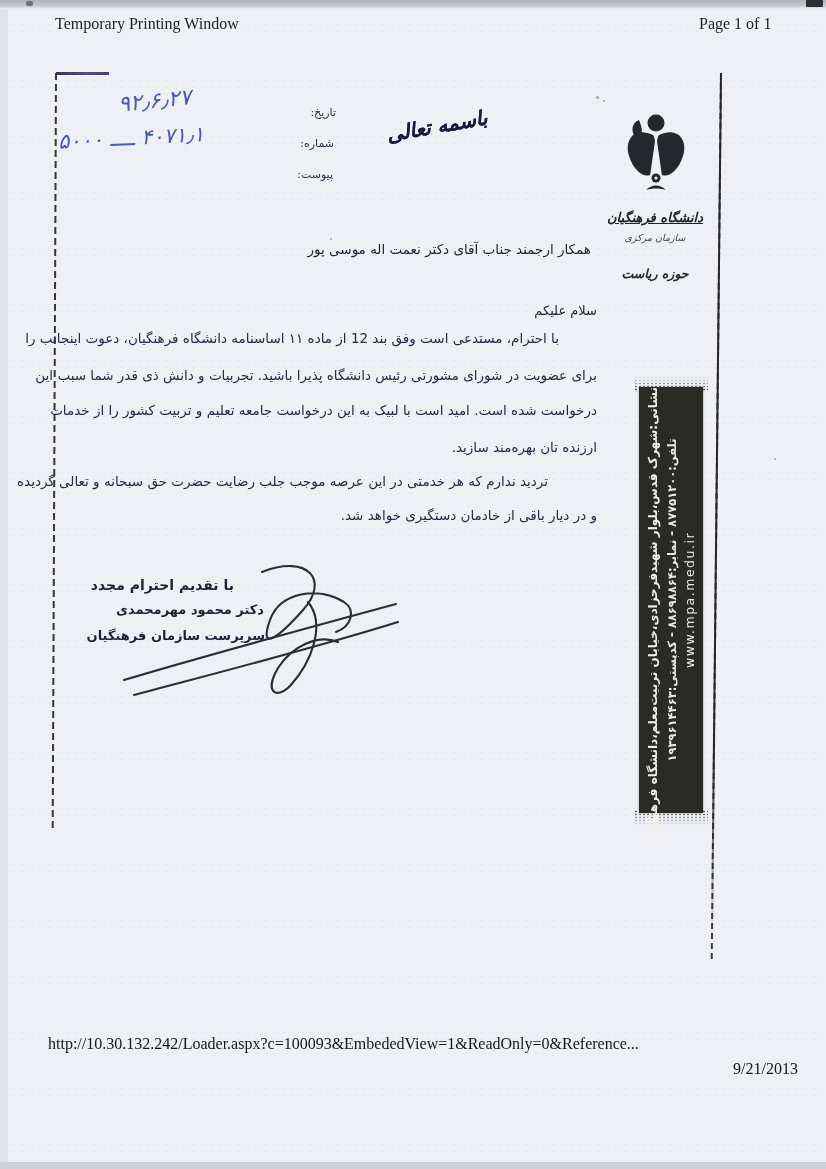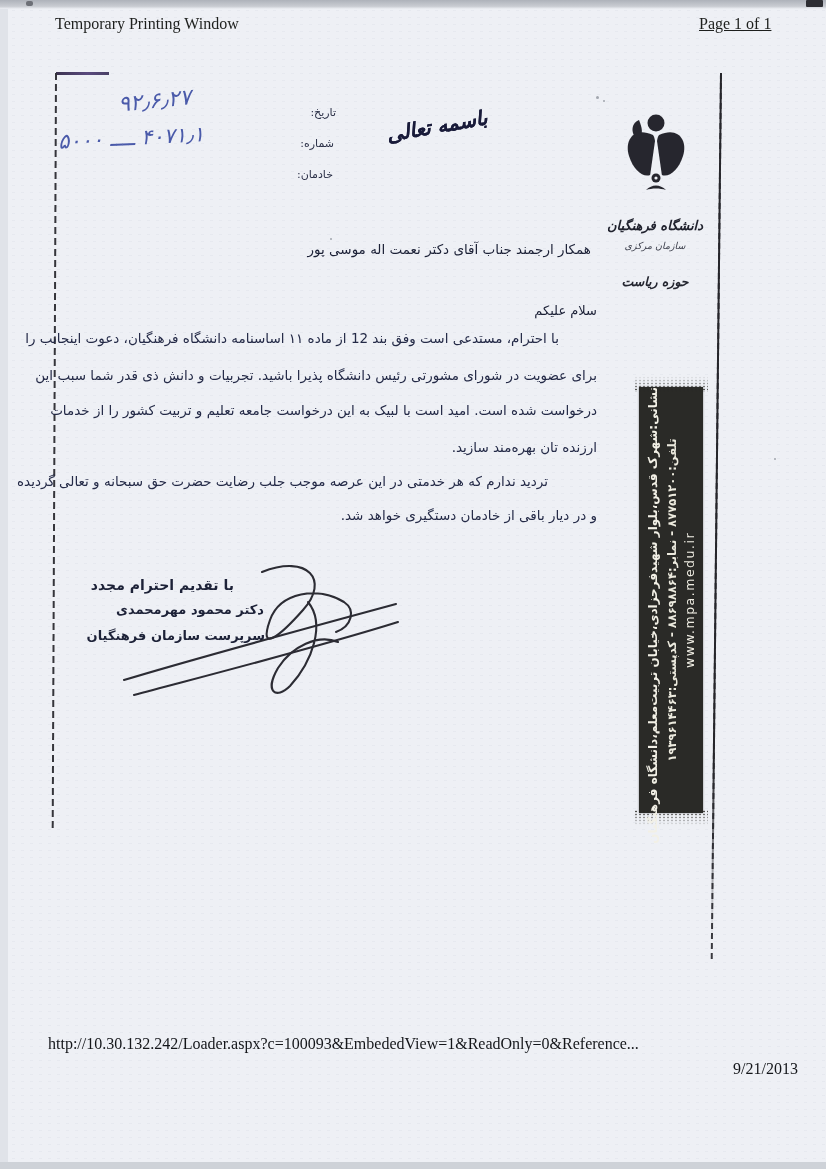--- a/index.html
+++ b/index.html
@@ -13,21 +13,21 @@
   
   .top-strip{position:absolute;left:0;top:0;width:826px;height:9px;
     background:linear-gradient(to bottom,#aeb2ba,#c9ccd2 70%,rgba(201,204,210,0));}
   .top-mark-right{position:absolute;left:806px;top:0;width:17px;height:7px;background:#2e2e33;border-radius:1px;}
   .top-mark-left{position:absolute;left:26px;top:1px;width:7px;height:5px;background:#6d7077;border-radius:2px;}
   .left-scan-strip{position:absolute;left:0;top:9px;width:8px;height:1155px;background:#e0e3e9;}
   .bottom-strip{position:absolute;left:0;top:1162px;width:826px;height:7px;background:#ced2d8;}
   .hdr-title,.ftr-url,.ftr-date,.hdr-page{
     font-family:"Liberation Serif", serif; color:#1d1f1d; font-size:16px; white-space:nowrap;}
   .hdr-title{position:absolute;left:55px;top:15px;}
-  .hdr-page{position:absolute;left:699px;top:15px;text-decoration:underline;}
+  .hdr-page{position:absolute;left:699px;top:15px;}
   .ftr-url{position:absolute;left:48px;top:1035px;color:#14161a;}
   .ftr-date{position:absolute;left:733px;top:1060px;color:#14161a;}
   
   .corner-h{position:absolute;left:56px;top:72px;width:53px;height:3px;
     background:linear-gradient(90deg,#3c3350,#5a4a7e 60%,#4a4166);}
   .edge-left{position:absolute;left:55px;top:73px;width:2px;height:757px;
     background:repeating-linear-gradient(180deg,#35353b 0 7px,rgba(53,53,59,0) 7px 11px);
     transform:rotate(.25deg);transform-origin:top;}
   .edge-right{position:absolute;left:720px;top:73px;width:2px;height:886px;
     background:linear-gradient(180deg,#26262b 0 78%,rgba(38,38,43,0) 98%),
@@ -37,21 +37,21 @@
   
   .meta-label{position:absolute;direction:rtl;font-size:11px;color:#2c3148;white-space:nowrap;}
   .hand{position:absolute;color:#4253a6;font-style:italic;white-space:nowrap;
     font-size:22px;letter-spacing:3px;opacity:.95;}
   .bismillah{position:absolute;left:386px;top:114px;direction:rtl;white-space:nowrap;
     font-family:"DejaVu Serif", serif;font-weight:bold;font-style:italic;font-size:20px;
     color:#191b3a;transform:rotate(-10deg);text-shadow:0 0 .6px #191b3a;}
   
   .logo-wrap{position:absolute;left:598px;top:110px;width:114px;text-align:center;}
   .logo-mark{display:block;margin:0 auto;}
-  .logo-org{direction:rtl;font-weight:bold;font-style:italic;font-size:13px;color:#20222e;margin-top:10px;white-space:nowrap;}
+  .logo-org{direction:rtl;font-weight:bold;font-style:italic;font-size:13px;color:#20222e;margin-top:2px;white-space:nowrap;text-decoration:underline;}
   .logo-sub{direction:rtl;font-size:9.5px;color:#3a3d4a;margin-top:7px;font-style:italic;}
   .logo-dept{direction:rtl;font-weight:bold;font-style:italic;font-size:12.5px;color:#23252f;margin-top:23px;}
   
   .rtl-line{position:absolute;direction:rtl;white-space:nowrap;color:#242a47;font-size:13.5px;}
   .b{font-weight:normal;color:#1b2036;}
   
   .sig-line{position:absolute;direction:rtl;white-space:nowrap;font-weight:bold;color:#1d2238;}
   .sig-svg{position:absolute;left:110px;top:556px;}
   
   .bar{position:absolute;left:639px;top:387px;width:64px;height:426px;background:#2a2a27;
@@ -86,21 +86,21 @@
   <div class="corner-h"></div>
   <div class="edge-left"></div>
   <div class="edge-right"></div>
   <div class="speck" style="left:596px;top:96px;width:3px;height:3px;"></div>
   <div class="speck" style="left:603px;top:100px;width:2px;height:2px;"></div>
   <div class="speck" style="left:330px;top:238px;width:2px;height:2px;"></div>
   <div class="speck" style="left:774px;top:458px;width:2px;height:2px;"></div>
 
   <div class="meta-label" style="right:490px;top:106px;">تاریخ:</div>
   <div class="meta-label" style="right:492px;top:137px;">شماره:</div>
-  <div class="meta-label" style="right:493px;top:168px;">خادمان:</div>
+  <div class="meta-label" style="right:493px;top:168px;">پیوست:</div>
   <div class="hand" style="left:118px;top:88px;transform:rotate(-6deg);" dir="rtl">۹۲٫۶٫۲۷</div>
   <div class="hand" style="left:58px;top:126px;transform:rotate(-3deg);font-size:21px;" dir="rtl">۴۰۷۱٫۱ ــــ ۵۰۰۰</div>
 
   <div class="bismillah">باسمه تعالی</div>
 
   <div class="logo-wrap">
     <svg class="logo-mark" width="78" height="98" viewBox="0 0 78 98">
       <circle cx="40" cy="13" r="8.5" fill="#26262e"></circle>
       <path d="M43 25 C62 16 72 30 67 46 C62 62 50 70 43 63 C39 58 39 30 43 25 Z" fill="#26262e"></path>
       <path d="M37 25 C18 16 8 30 13 46 C18 62 30 70 37 63 C41 58 41 30 37 25 Z" fill="#26262e"></path>

